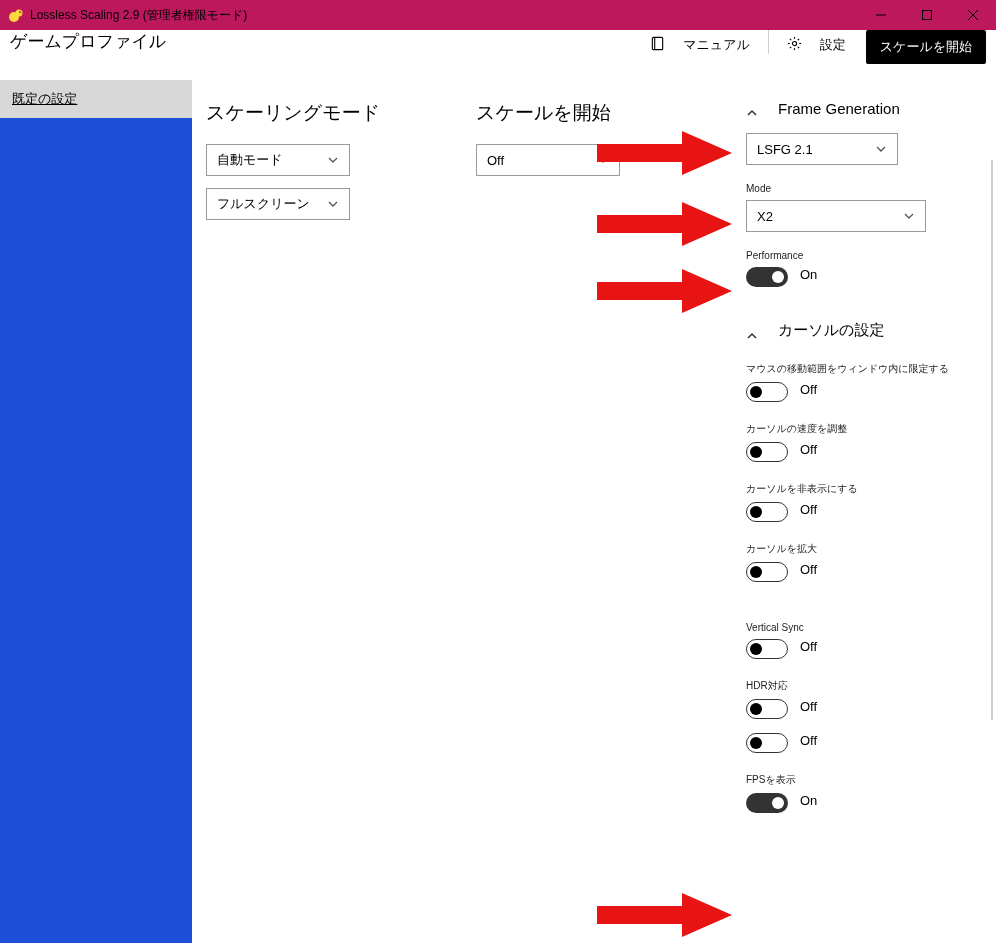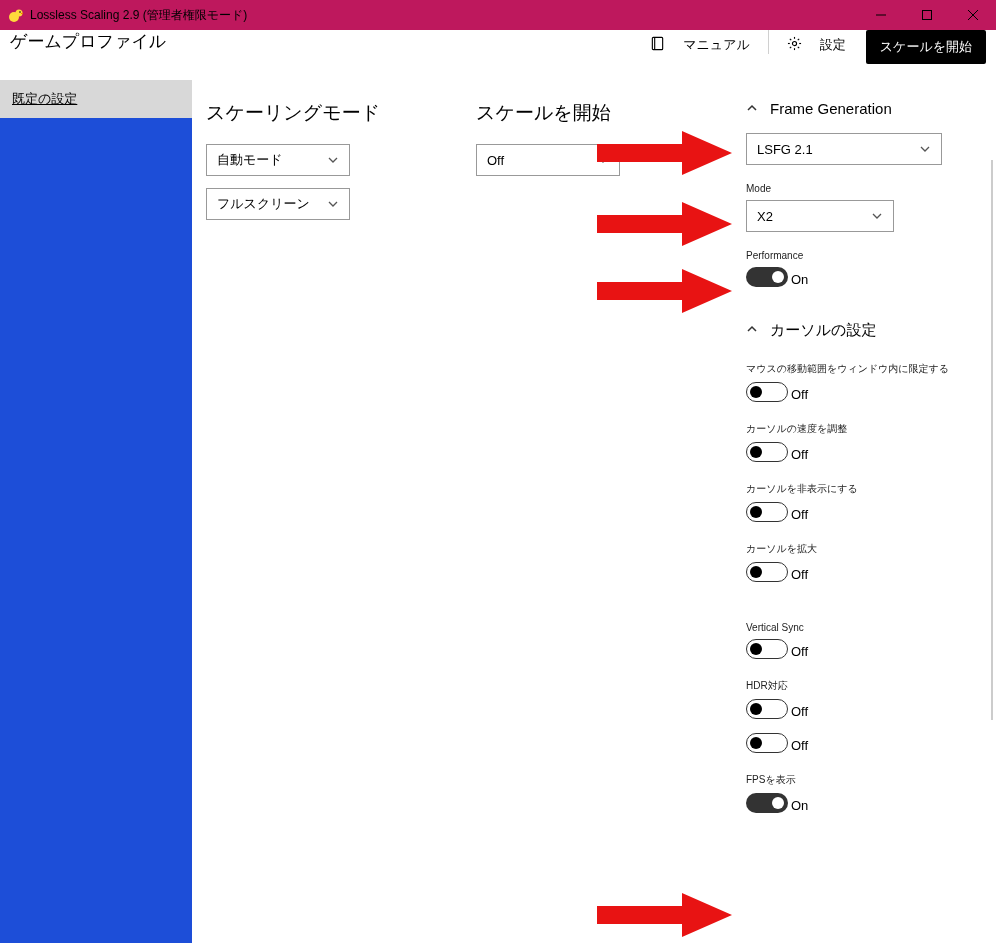--- a/index.html
+++ b/index.html
@@ -23,28 +23,28 @@
 .sidebar .item { padding:10px 12px; font-size:13px; color:#000; }
 .sidebar .item.selected { background:#d8d8d8; }
 
 .content { flex:1; padding:20px 0 20px 14px; display:flex; gap:10px; position:relative; }
 .col { display:flex; flex-direction:column; }
 .col1 { width:260px; }
 .col2 { width:260px; }
 .col3 { width:240px; margin-left:auto; margin-right:10px; }
 
 .section-title { font-size:19px; color:#000; margin-bottom:18px; }
-.collapsible { display:flex; align-items:flex-start; gap:12px; font-size:15px; color:#000; margin-bottom:16px; }
+.collapsible { display:flex; align-items:flex-end; gap:20px; font-size:15px; color:#000; margin-bottom:16px; }
 .collapsible .chev { width:12px; height:12px; }
 
 .combo { width:144px; height:32px; border:1px solid #999; display:flex; align-items:center; padding:0 10px; margin-bottom:12px; font-size:13px; position:relative; }
 .combo .chev-down { position:absolute; right:10px; width:12px; height:12px; }
 
 .field-label { font-size:10px; color:#222; margin-bottom:6px; margin-top:6px; }
-.toggle-row { display:flex; align-items:flex-end; gap:3px; margin-bottom:14px; }
+.toggle-row { display:flex; align-items:flex-start; gap:12px; margin-bottom:14px; }
 .toggle { width:42px; height:20px; border-radius:10px; position:relative; }
 .toggle.off { border:1px solid #333; background:#fff; }
 .toggle.off .knob { width:12px; height:12px; background:#000; border-radius:50%; position:absolute; top:3px; left:3px; }
 .toggle.on { background:#333; }
 .toggle.on .knob { width:12px; height:12px; background:#fff; border-radius:50%; position:absolute; top:4px; right:4px; }
 .toggle-state { font-size:13px; color:#000; }
 
 .group-gap { height:20px; }
 
 .scroll-track { position:absolute; right:2px; top:80px; bottom:0; width:4px; background:transparent; }
@@ -151,28 +151,28 @@
     </div>
 
     <div class="col col3">
 
       <div class="collapsible">
         <span class="chev"><svg viewBox="0 0 12 12">
               <polyline points="2,8 6,4 10,8" fill="none" stroke="#333" stroke-width="1.5"></polyline>
             </svg></span>
         <span>Frame Generation</span>
       </div>
-      <div class="combo" style="width:196px">
+      <div class="combo" style="width:152px">
         <span>LSFG 2.1</span>
         <span class="chev-down"><svg viewBox="0 0 12 12">
               <polyline points="2,4 6,8 10,4" fill="none" stroke="#555" stroke-width="1.3"></polyline>
             </svg></span>
       </div>
       <div class="field-label">Mode</div>
-      <div class="combo" style="width:148px">
+      <div class="combo" style="width:180px">
         <span>X2</span>
         <span class="chev-down"><svg viewBox="0 0 12 12">
               <polyline points="2,4 6,8 10,4" fill="none" stroke="#555" stroke-width="1.3"></polyline>
             </svg></span>
       </div>
       <div class="field-label">Performance</div>
       <div class="toggle-row">
         <div class="toggle on">
             <div class="knob"></div>
           </div>

